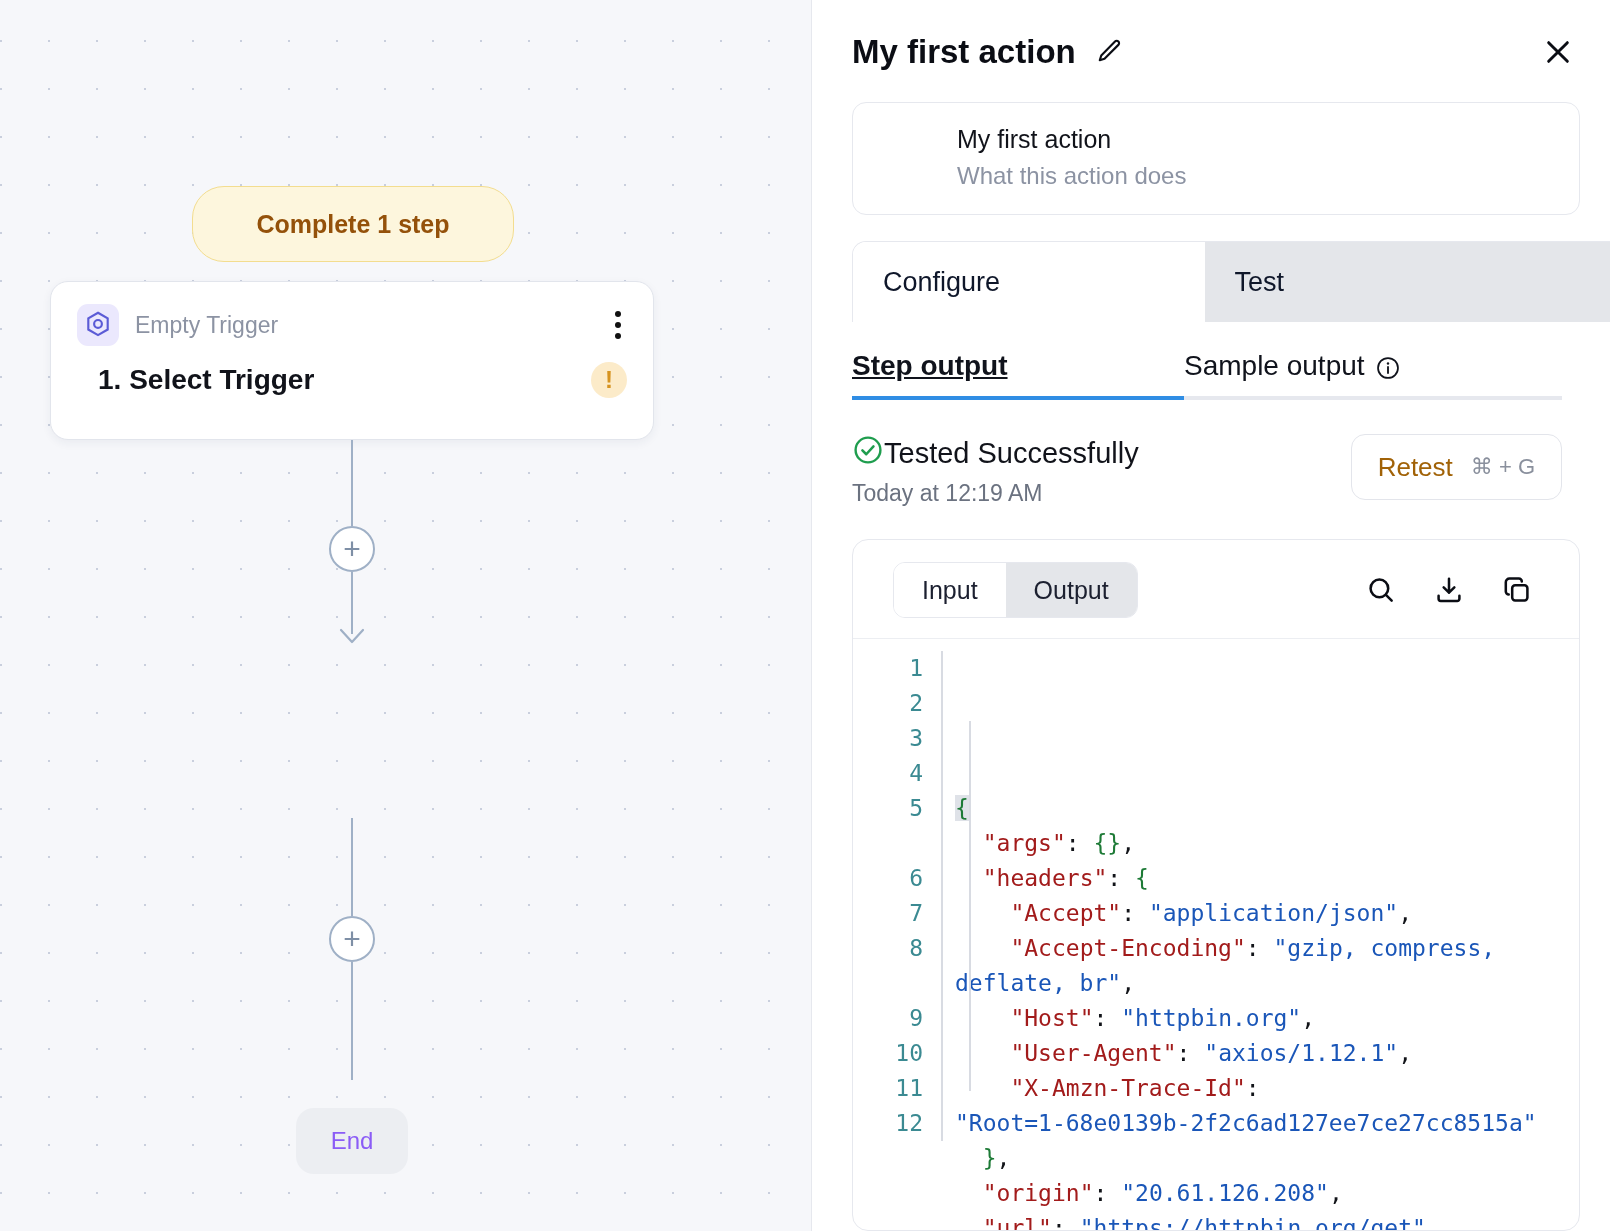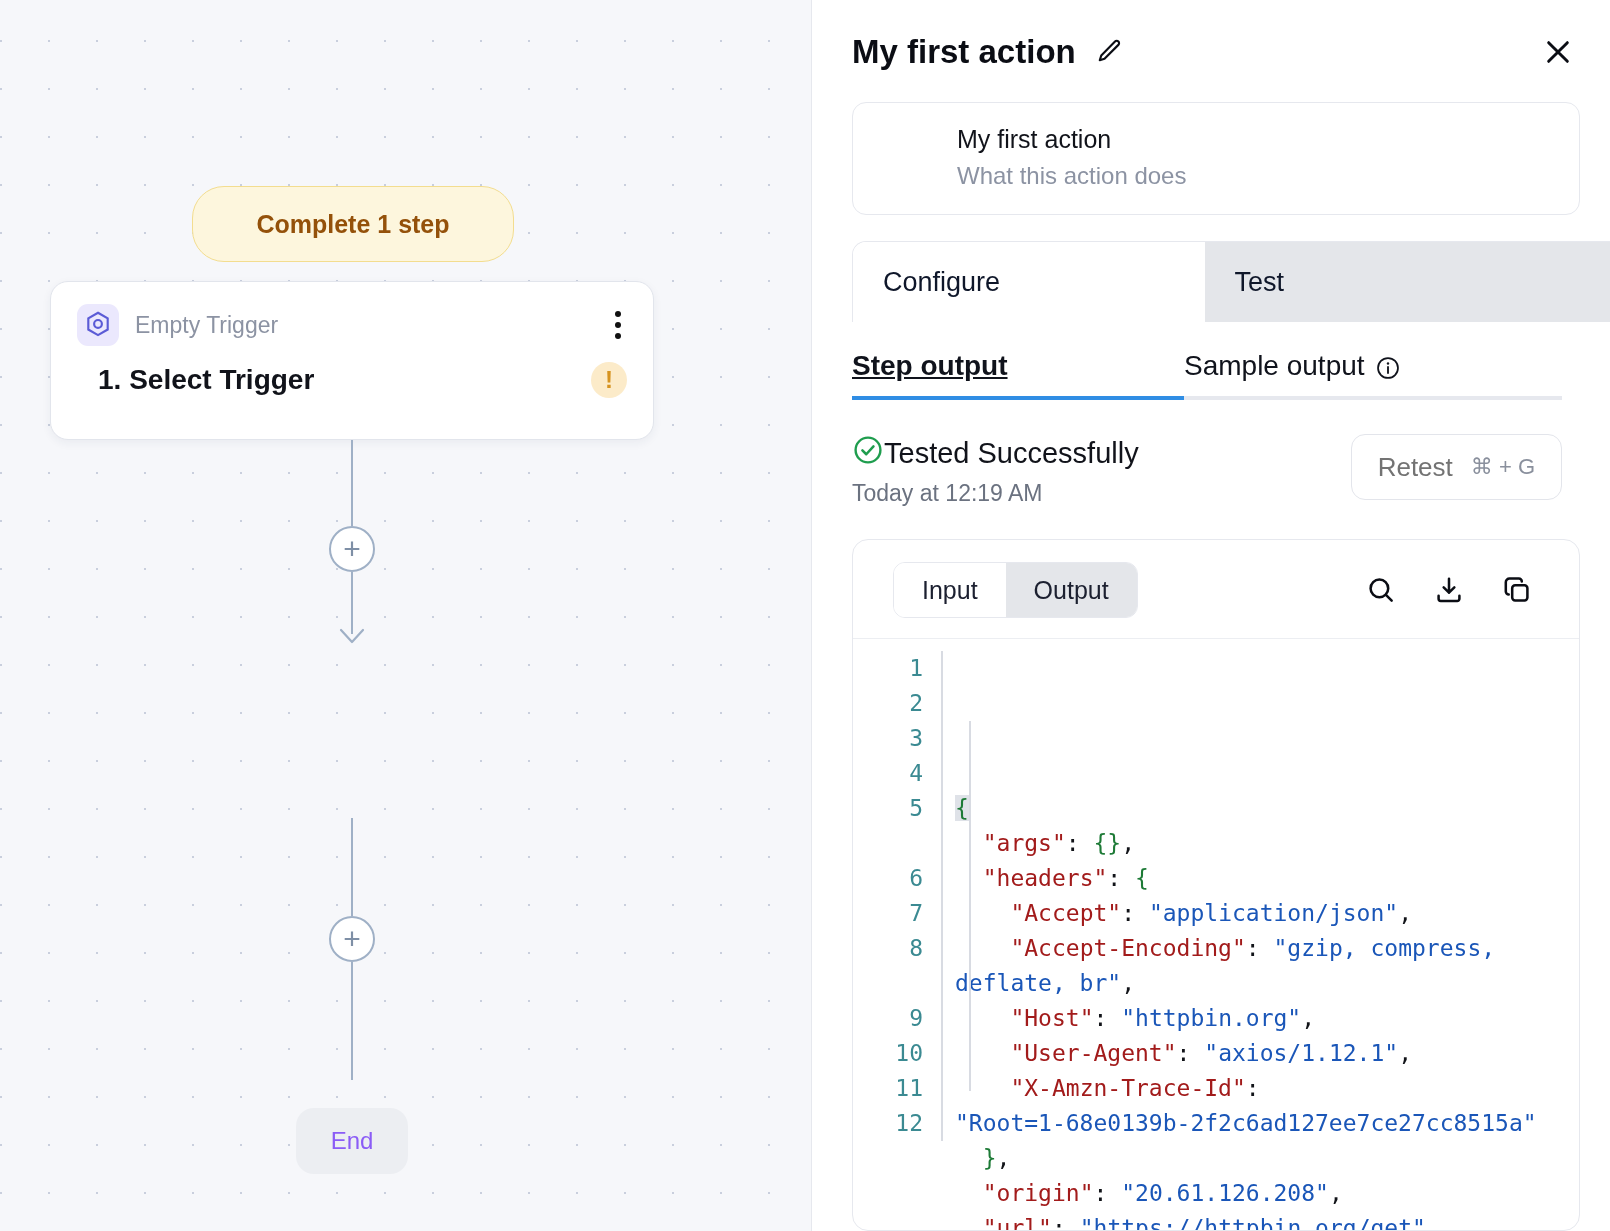--- a/index.html
+++ b/index.html
@@ -216,21 +216,21 @@
   .status-title-row { display: flex; align-items: flex-end; }
   .status-title { font-size: 29px; color: #11131a; }
   .status-time { font-size: 23px; color: #6b7280; margin-top: 10px; }
   .retest-btn {
     display: flex; align-items: center; gap: 18px;
     border: 1.5px solid #e3e5eb; border-radius: 14px;
     background: #fff;
     height: 66px; padding: 0 26px;
     cursor: pointer;
   }
-  .retest-label { font-size: 26px; color: #737373; }
+  .retest-label { font-size: 26px; color: #a16207; }
   .retest-kbd { font-size: 22px; color: #8a909d; }
 
   .code-card {
     margin: 32px 30px 0 40px;
     border: 1.5px solid #e6e8ee;
     border-radius: 16px;
     flex: 1;
     display: flex; flex-direction: column;
     overflow: hidden;
     background: #fff;

